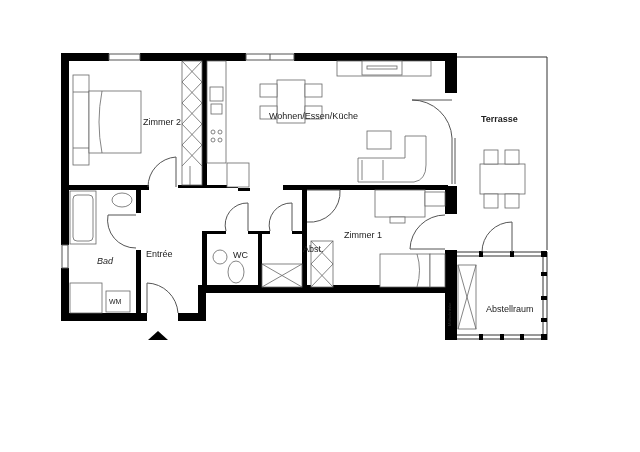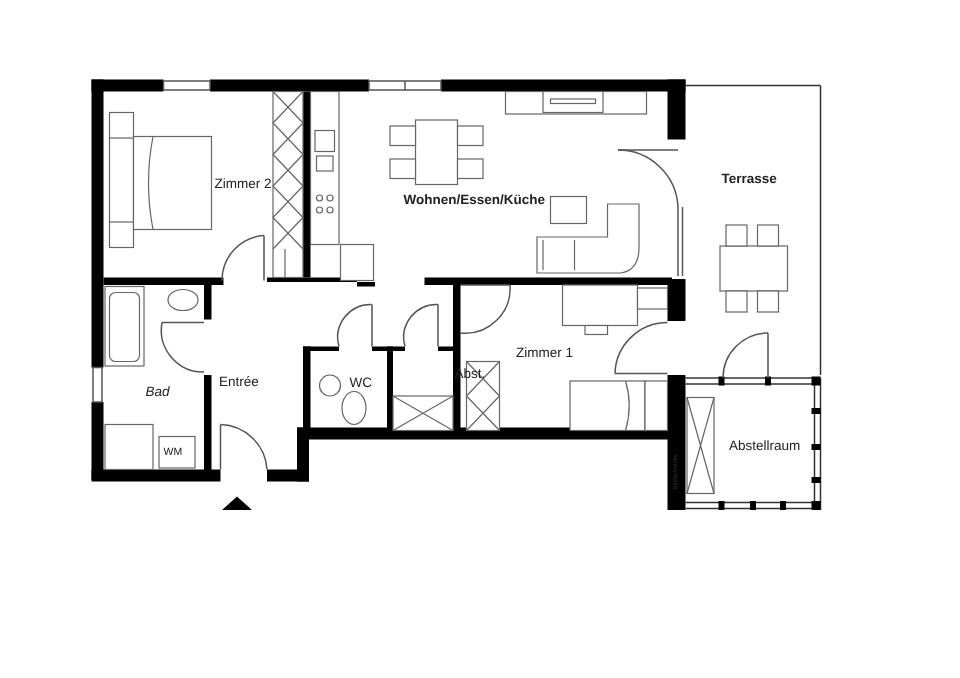--- a/index.html
+++ b/index.html
@@ -182,23 +182,23 @@
     <rect x="430" y="254" width="15" height="33"></rect>
 
     <circle cx="220" cy="257" r="7"></circle>
     <ellipse cx="236" cy="272" rx="8" ry="11"></ellipse>
   </g>
 
   <polygon points="148,340 168,340 158,331" fill="#000"></polygon>
 </svg>
 
 <div class="lbl" style="left:143px;top:117px;">Zimmer 2</div>
-<div class="lbl" style="left:269px;top:128px;font-weight:bold;">Wohnen/Essen/Küche</div>
+<div class="lbl" style="left:269px;top:111px;">Wohnen/Essen/Küche</div>
 <div class="lbl" style="left:481px;top:114px;font-weight:bold;">Terrasse</div>
 <div class="lbl" style="left:97px;top:256px;font-style:italic;">Bad</div>
 <div class="lbl" style="left:146px;top:249px;">Entrée</div>
 <div class="lbl" style="left:233px;top:250px;">WC</div>
 <div class="lbl" style="left:275px;top:244px;margin-left:28px;">Abst.</div>
 <div class="lbl" style="left:344px;top:230px;">Zimmer 1</div>
-<div class="lbl" style="left:486px;top:292px;">Abstellraum</div>
+<div class="lbl" style="left:486px;top:304px;">Abstellraum</div>
 
 <div class="wm" style="left:109px;top:298px;">WM</div>
 <div class="vert" style="left:447px;top:326px;color:#333;">Müllschränke</div>
 
 </body></html>

